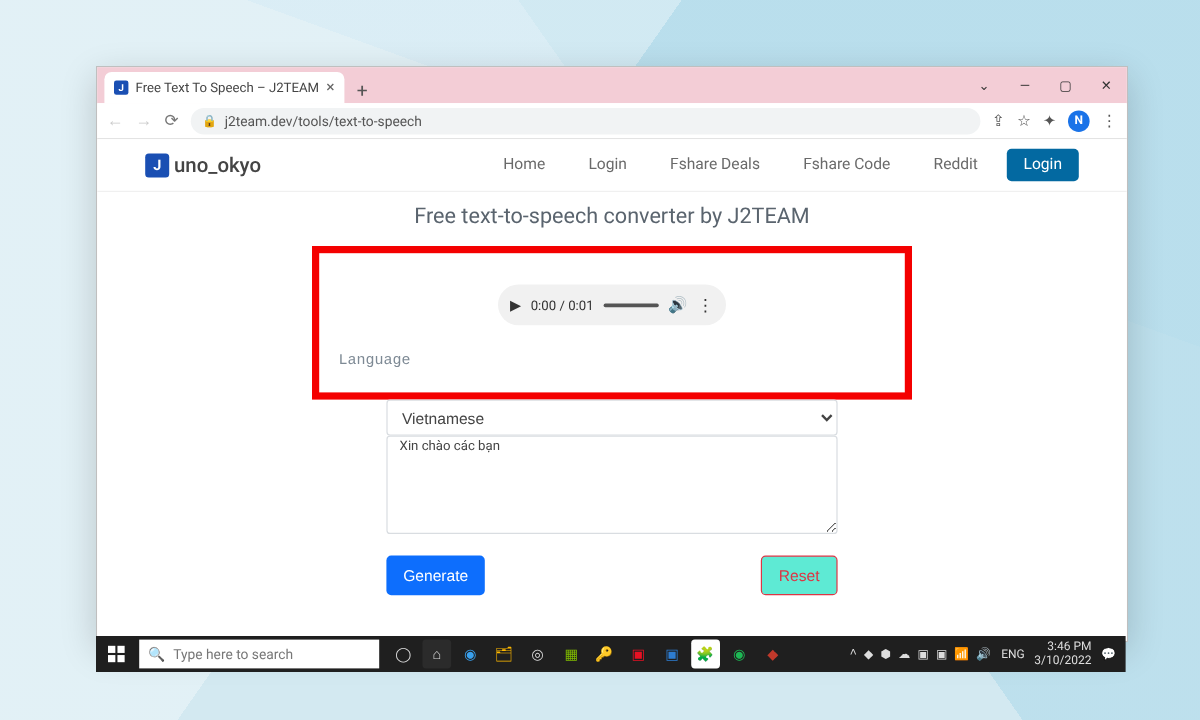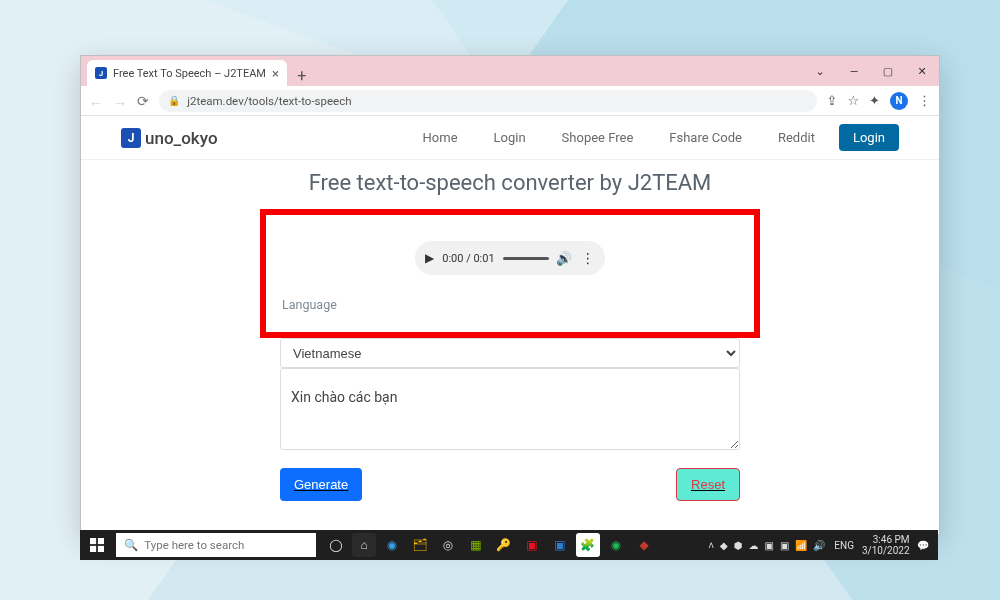--- a/index.html
+++ b/index.html
@@ -125,21 +125,21 @@
     border-radius:4px;
     font-size:13px;
     cursor:pointer;
   }
 
   .content {
     padding:6px 0 0 0;
     display:flex; flex-direction:column; align-items:center;
   }
   h2.page-title {
-    font-size:22px; font-weight:400; color:#5a646e;
+    font-size:18px; font-weight:400; color:#5a646e;
     margin:4px 0 14px;
   }
 
   .redbox {
     border:6px solid #f40000;
     width:500px;
     padding:26px 18px 14px;
   }
 
   .audio-player {
@@ -151,36 +151,36 @@
     padding:0 10px; gap:8px;
     font-size:11px; color:#333;
   }
   .audio-player .play { cursor:pointer; font-size:12px;}
   .audio-player .track {
     width:46px; height:3px; background:#555; border-radius:2px;
   }
   .audio-player .vol { cursor:pointer; font-size:13px;}
   .audio-player .menu { cursor:pointer; font-size:14px;}
 
-  .form-area { width:460px; margin:0 auto;text-decoration:underline; }
+  .form-area { width:376px; margin:0 auto; }
   .lbl { font-size:12.5px; color:#7e8a95; margin:16px 0 6px 2px;}
   select.lang {
     width:100%; height:30px;
     border:1px solid #d9dde1;
     border-radius:3px;
     padding:0 8px;
     font-size:13px; color:#444;
     background:#fff;
   }
   textarea.txt {
     width:100%; height:82px;
     border:1px solid #d9dde1;
     border-radius:3px;
-    padding:20px 10px;
-    font-size:14px; color:#444;
+    padding:1px 10px;
+    font-size:11px; color:#444;
     resize:vertical;
     font-family:inherit;
   }
   .form-btns { display:flex; gap:10px; margin-top:14px;justify-content:space-between;}
   .btn-generate {
     background:#0d6efd; color:#fff;
     border:none; border-radius:4px;
     padding:8px 14px; font-size:13px;
     cursor:pointer;
   }
@@ -280,39 +280,39 @@
   <div class="page">
 
     <div class="site-header">
       <div class="logo">
         <span class="mark">J</span>
         <span>uno_okyo</span>
       </div>
       <div class="nav">
         <span>Home</span>
         <span>Login</span>
-        <span>Shopee Free</span>
+        <span>Fshare Deals</span>
         <span>Fshare Code</span>
         <span>Reddit</span>
       </div>
       <div class="login-btn">Login</div>
     </div>
 
     <div class="content">
       <h2 class="page-title">Free text-to-speech converter by J2TEAM</h2>
 
       <div class="redbox">
         <div class="audio-player">
           <span class="play">▶</span>
           <span>0:00 / 0:01</span>
           <span class="track"></span>
           <span class="vol">🔊</span>
           <span class="menu">⋮</span>
         </div>
-        <div class="lbl" style="margin-top:22px; margin-left:-2px;">Language</div>
+        <div class="lbl" style="margin-top:22px; margin-left:-2px;font-family:Liberation Mono, monospace;">Language</div>
       </div>
 
       <div class="form-area">
         <select class="lang">
           <option>Vietnamese</option>
         </select>
 
         <textarea class="txt" style="">Xin chào các bạn</textarea>
 
         <div class="form-btns">

